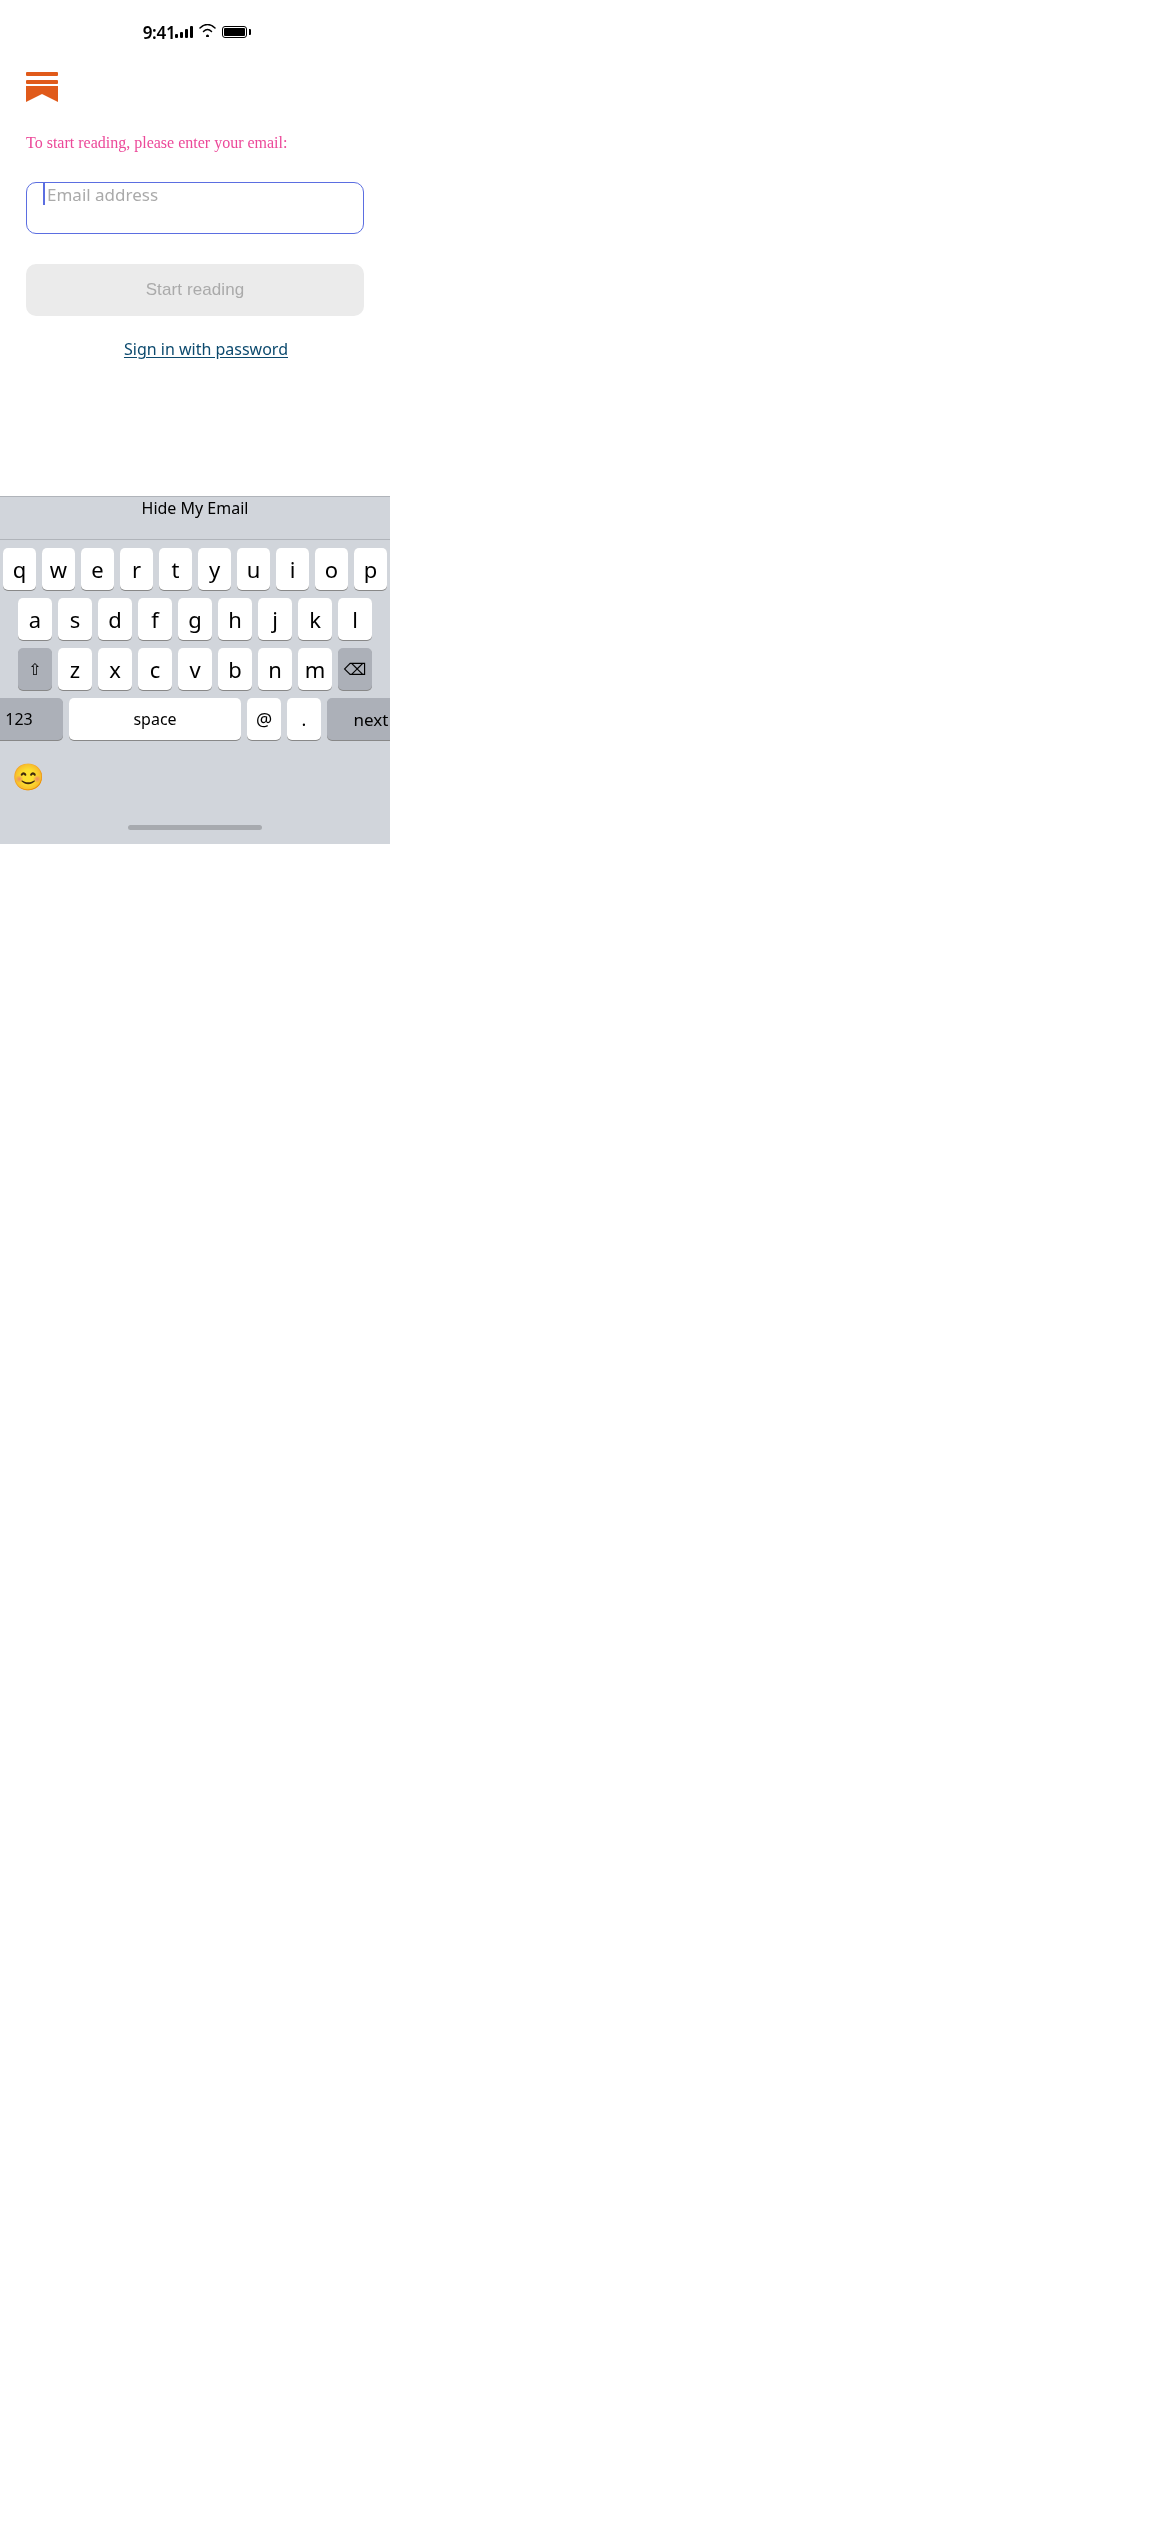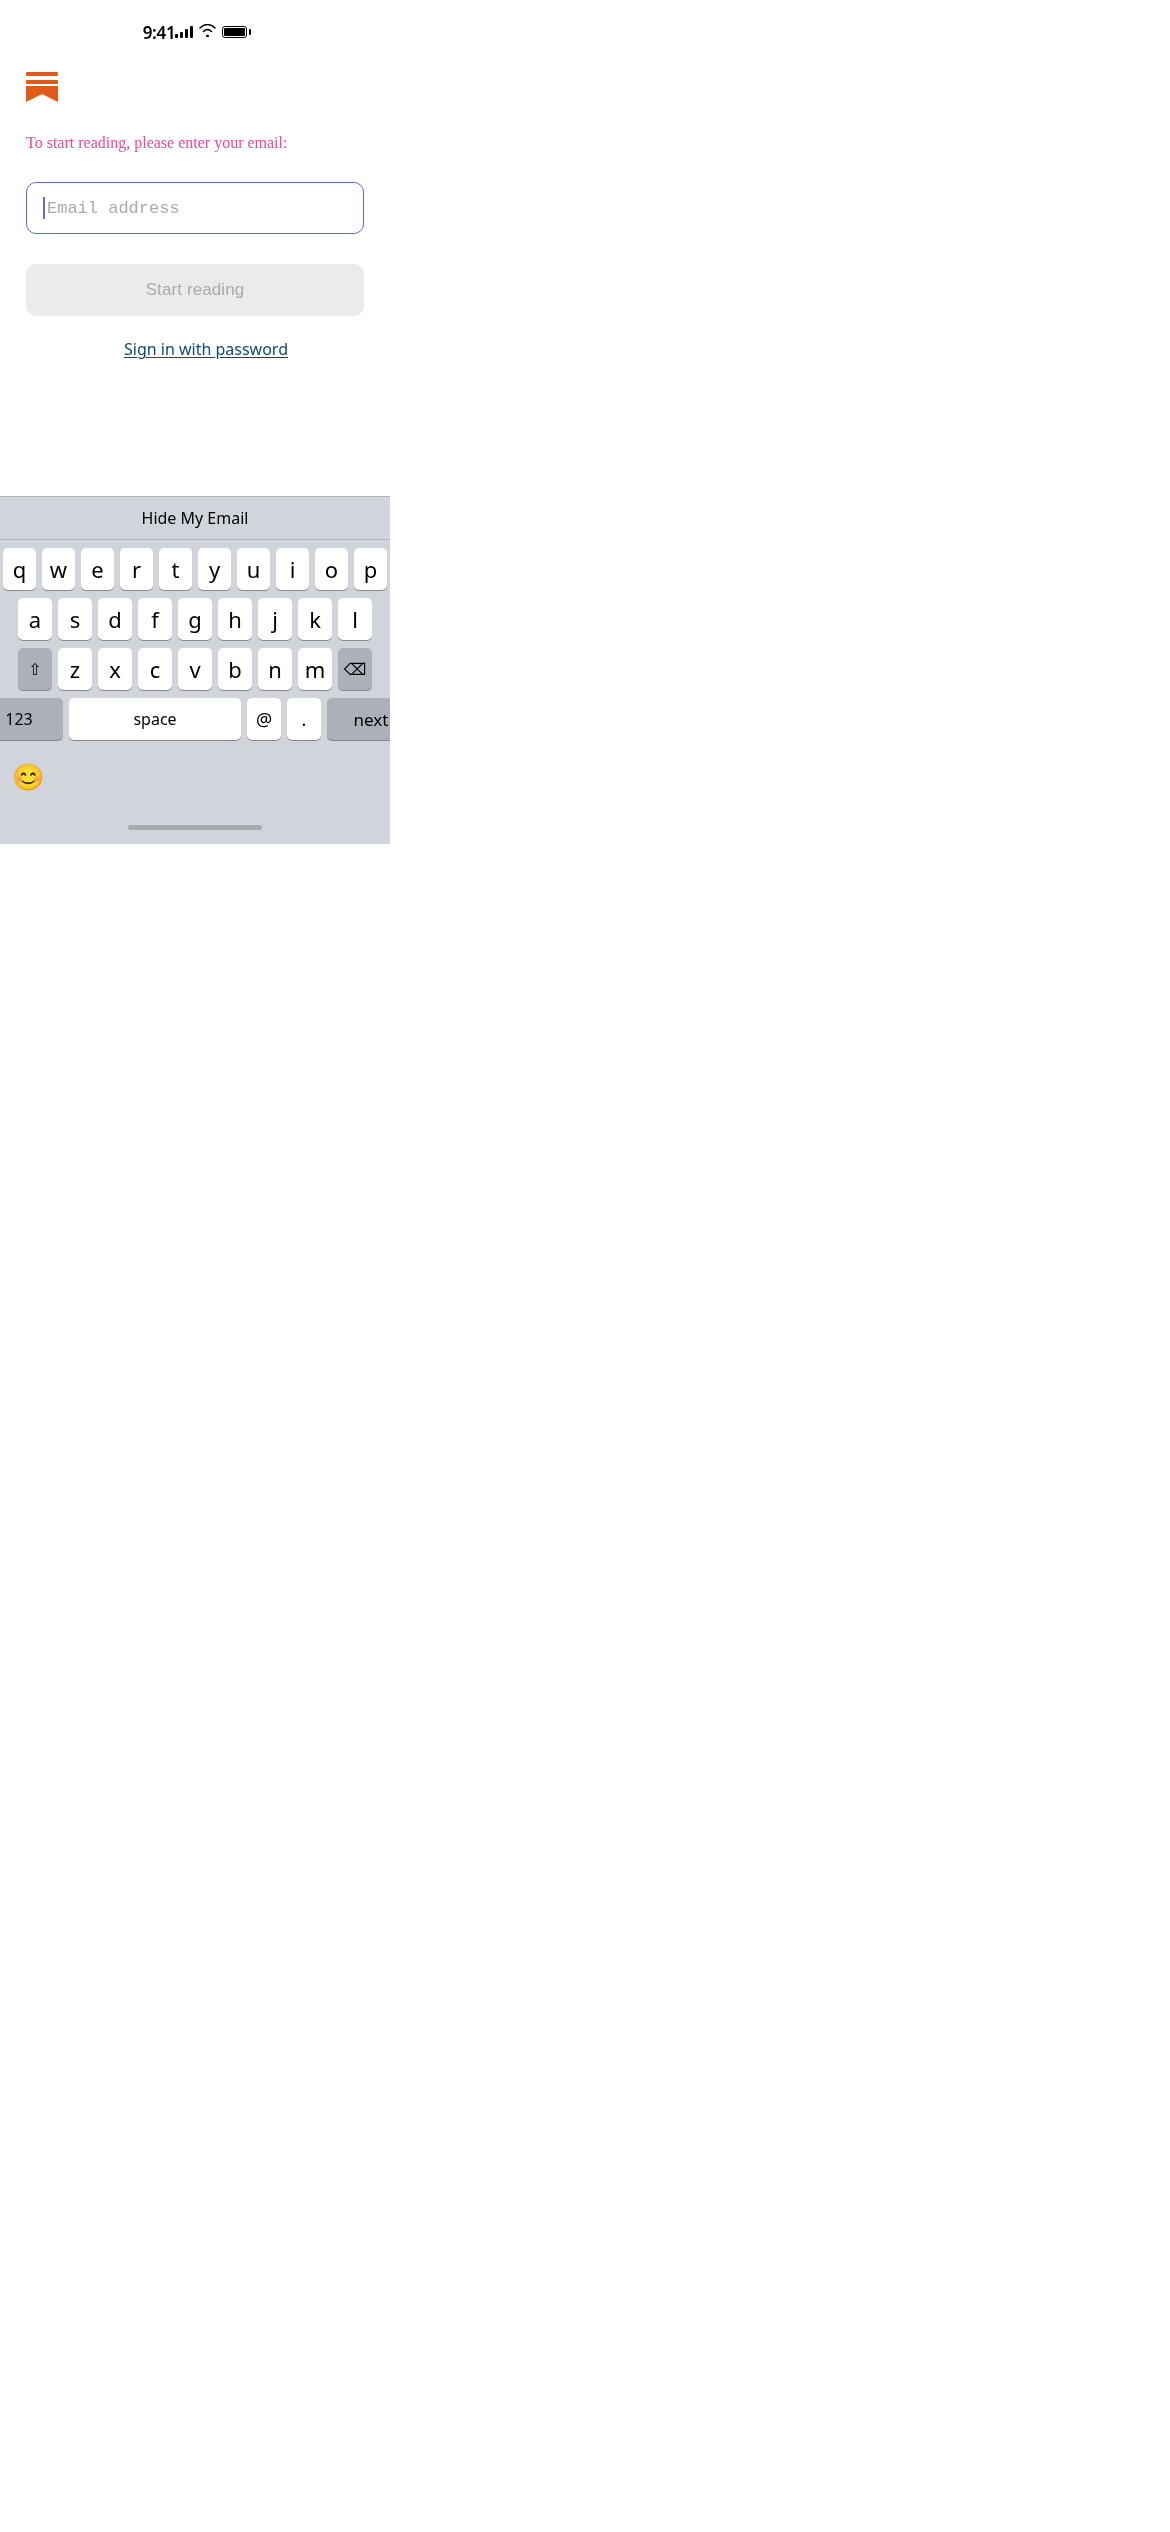--- a/index.html
+++ b/index.html
@@ -125,24 +125,22 @@
       font-family: Georgia, serif;
     }
 
     
     .email-input-wrapper {
       border: 1.5px solid #5b6ee1;
       border-radius: 10px;
       padding: 0 16px;
       height: 52px;
       display: flex;
-      align-items: center;
       margin-bottom: 14px;
       background: #fff;
-      font-family: Liberation Mono, monospace;
     }
 
     .cursor {
       width: 2px;
       height: 22px;
       background: #5b6ee1;
       margin-right: 2px;
       animation: blink 1s infinite;
     }
 
@@ -195,21 +193,20 @@
       right: 0;
       background: #d1d5db;
     }
 
     .hide-my-email-bar {
       background: #d1d5db;
       border-top: 1px solid #b0b4ba;
       border-bottom: 1px solid #b0b4ba;
       height: 44px;
       display: flex;
-      align-items: center;
       justify-content: center;
     }
 
     .hide-my-email-text {
       font-size: 16px;
       color: #000;
     }
 
     .keyboard-rows {
       background: #d1d5db;

